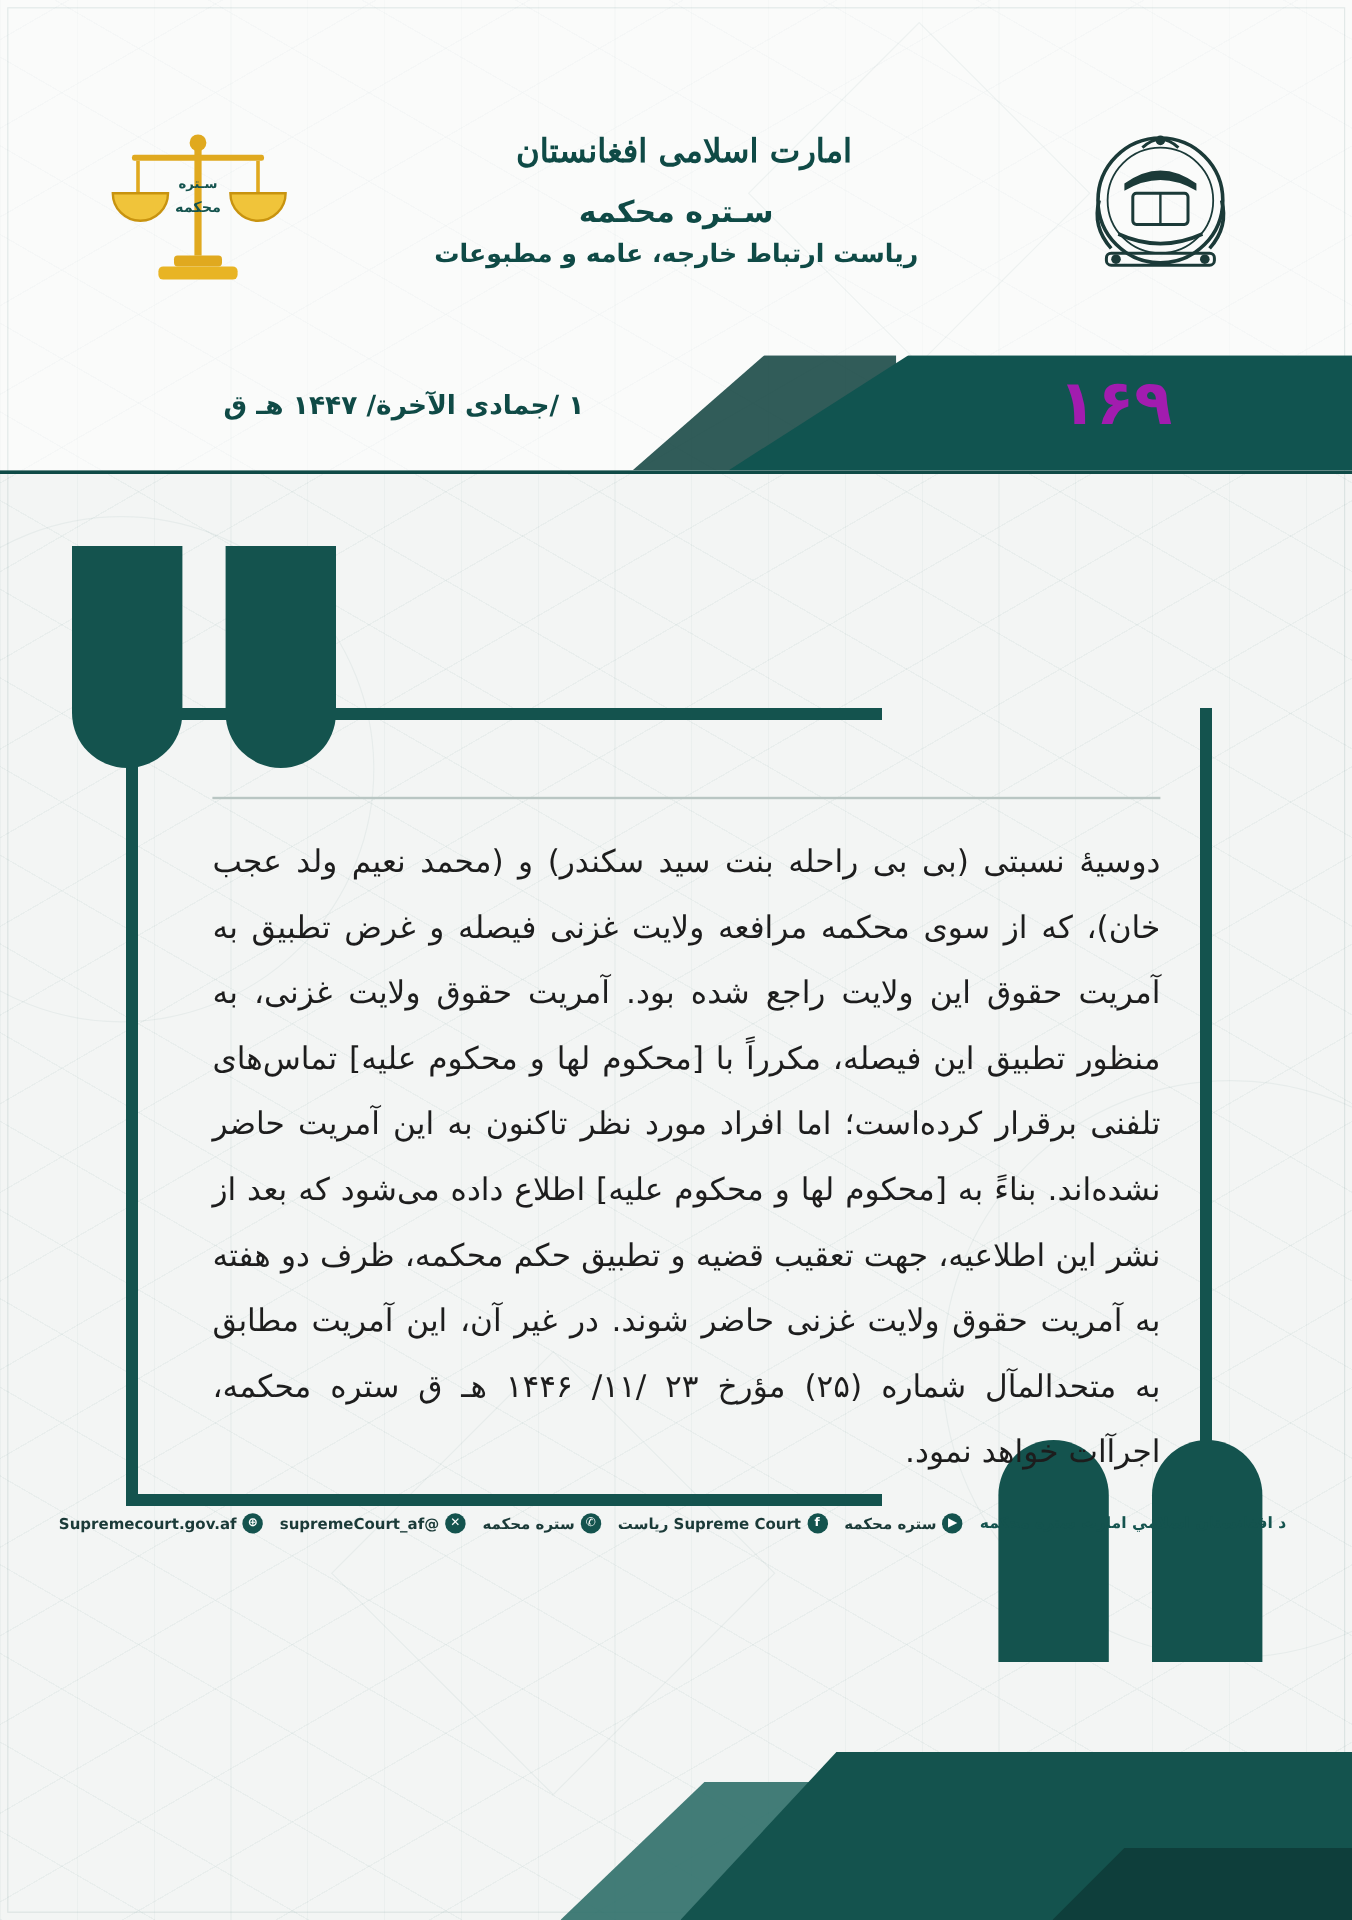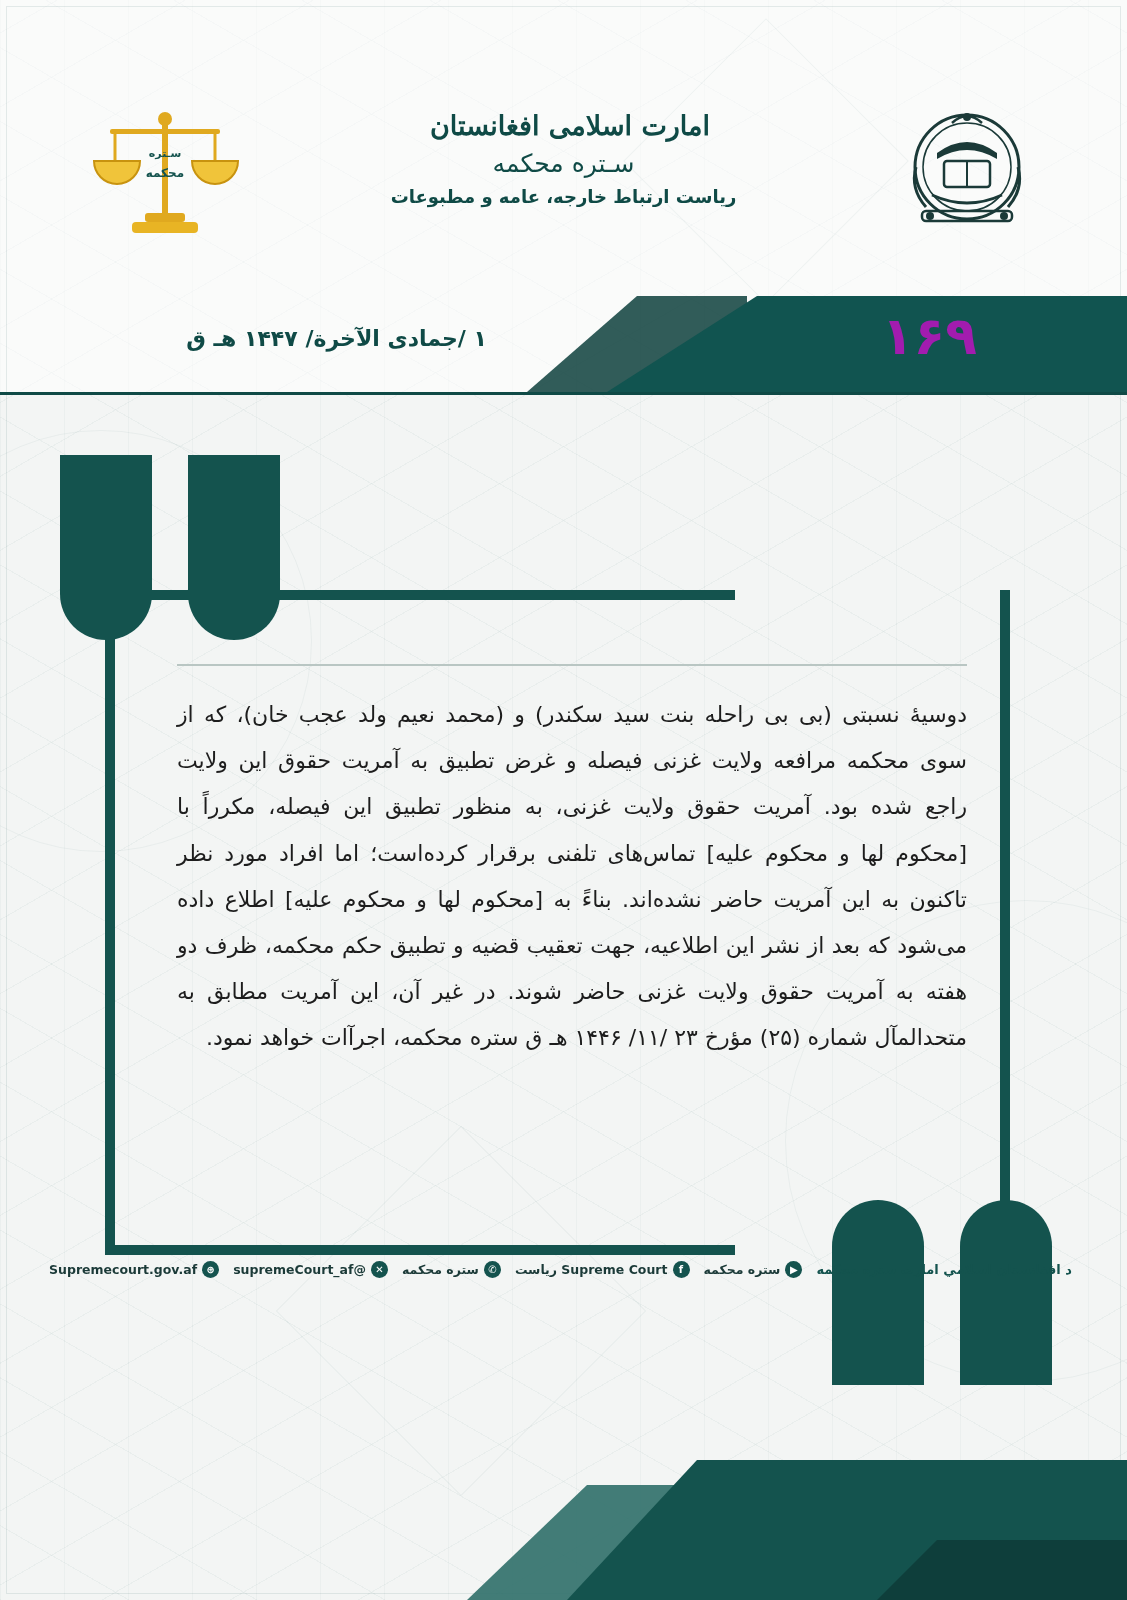--- a/index.html
+++ b/index.html
@@ -71,32 +71,32 @@
     top: 110px;
     left: 0; right: 0;
     text-align: center;
     color: #14534e;
   }
   .emirate-line {
     font-family: "DejaVu Serif", serif;
     font-size: 27px;
     letter-spacing: 1px;
     color: #0f4a46;
-    margin-bottom: 8px;
+    margin-bottom: 20px;
     font-weight: bold;
     padding-left: 13px;
   }
   .court-name {
     font-size: 25px;
-    font-weight: normal;
+    font-weight: bold;
     color: #0f4a46;
     margin-bottom: 8px;
   }
   .dept-name {
-    font-size: 18px;
+    font-size: 21px;
     font-weight: bold;
     color: #0f4a46;
   }
 
   
   .banner {
     position: absolute;
     top: 296px;
     left: 0;
     right: 0;
@@ -231,21 +231,21 @@
     padding-bottom: 18px;
     text-align: center;
   }
   .title-rule {
     height: 2px;
     background: #b9c6c3;
     margin: 4px 0 26px 0;
   }
   .article-body {
     color: #1d1d1d;
-    font-size: 22px;
+    font-size: 26px;
     line-height: 2.1;
     text-align: justify;
     text-justify: inter-word;
   }
 
   
   .social-bar {
     position: absolute;
     bottom: 322px;
     left: 0;

